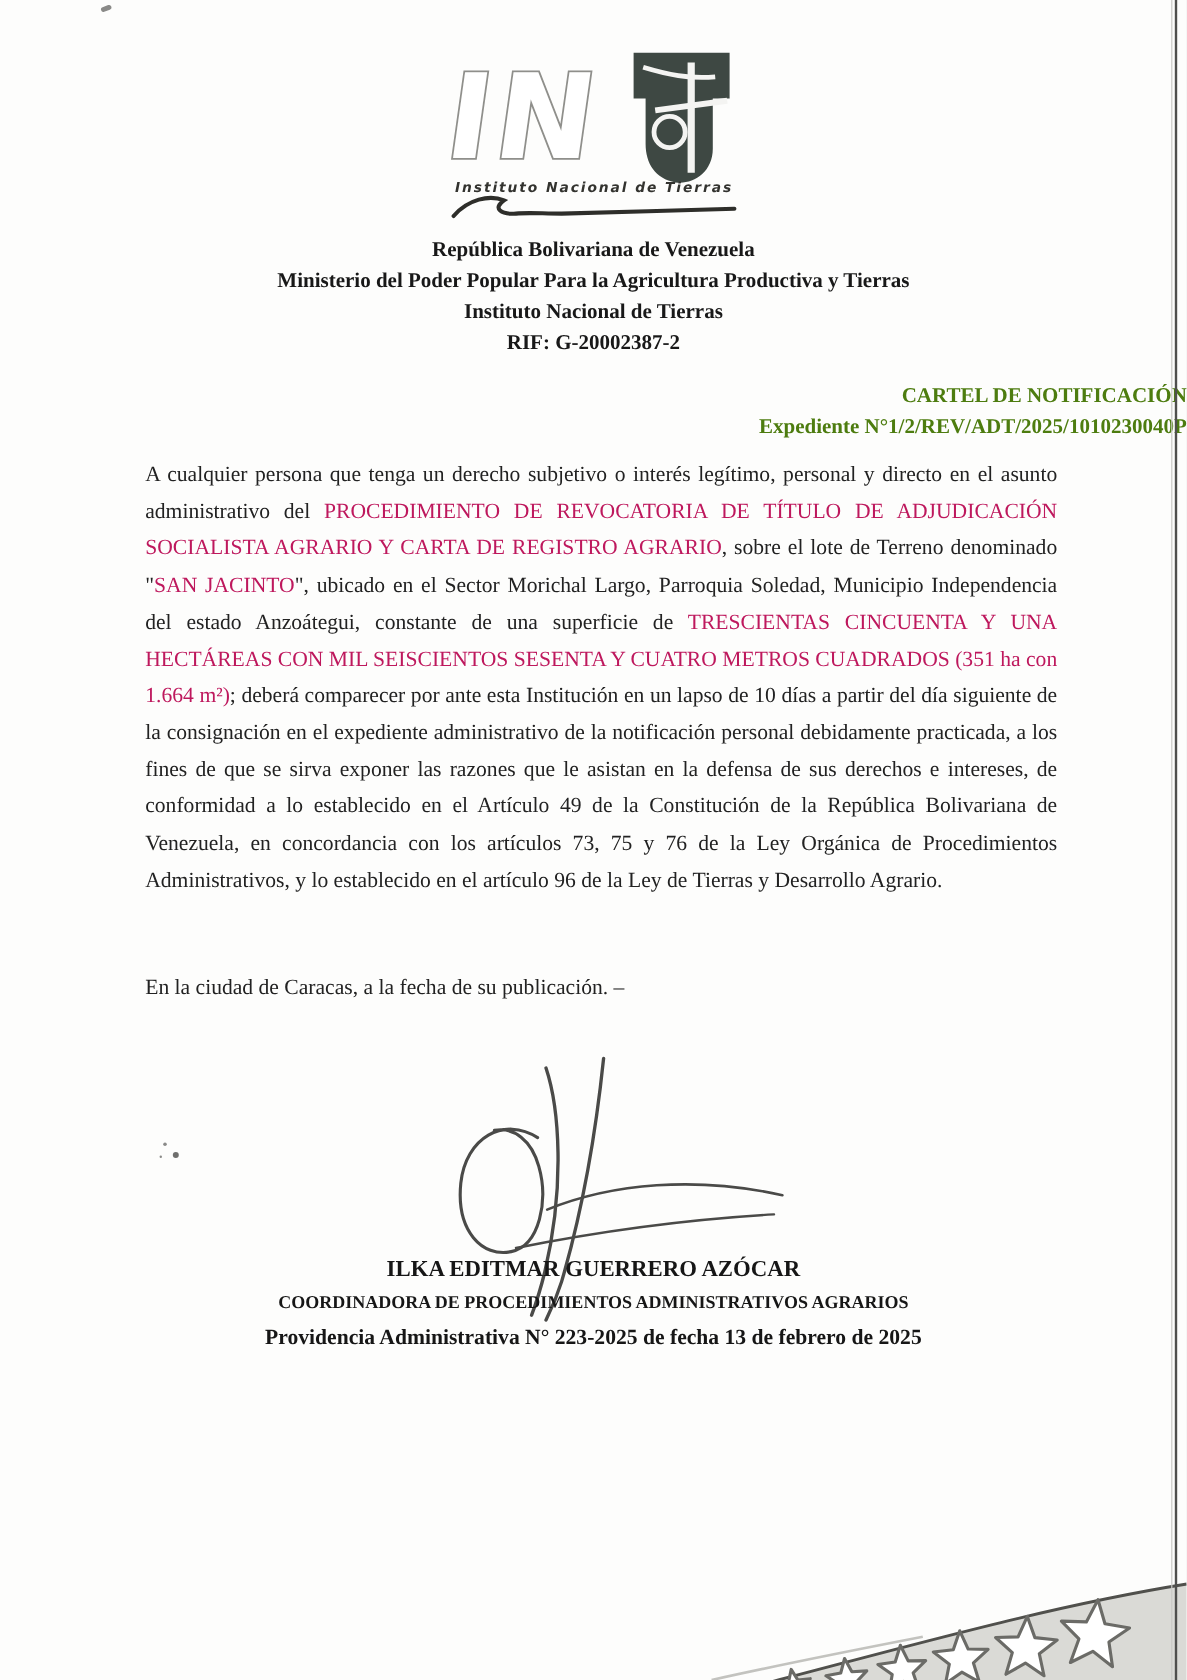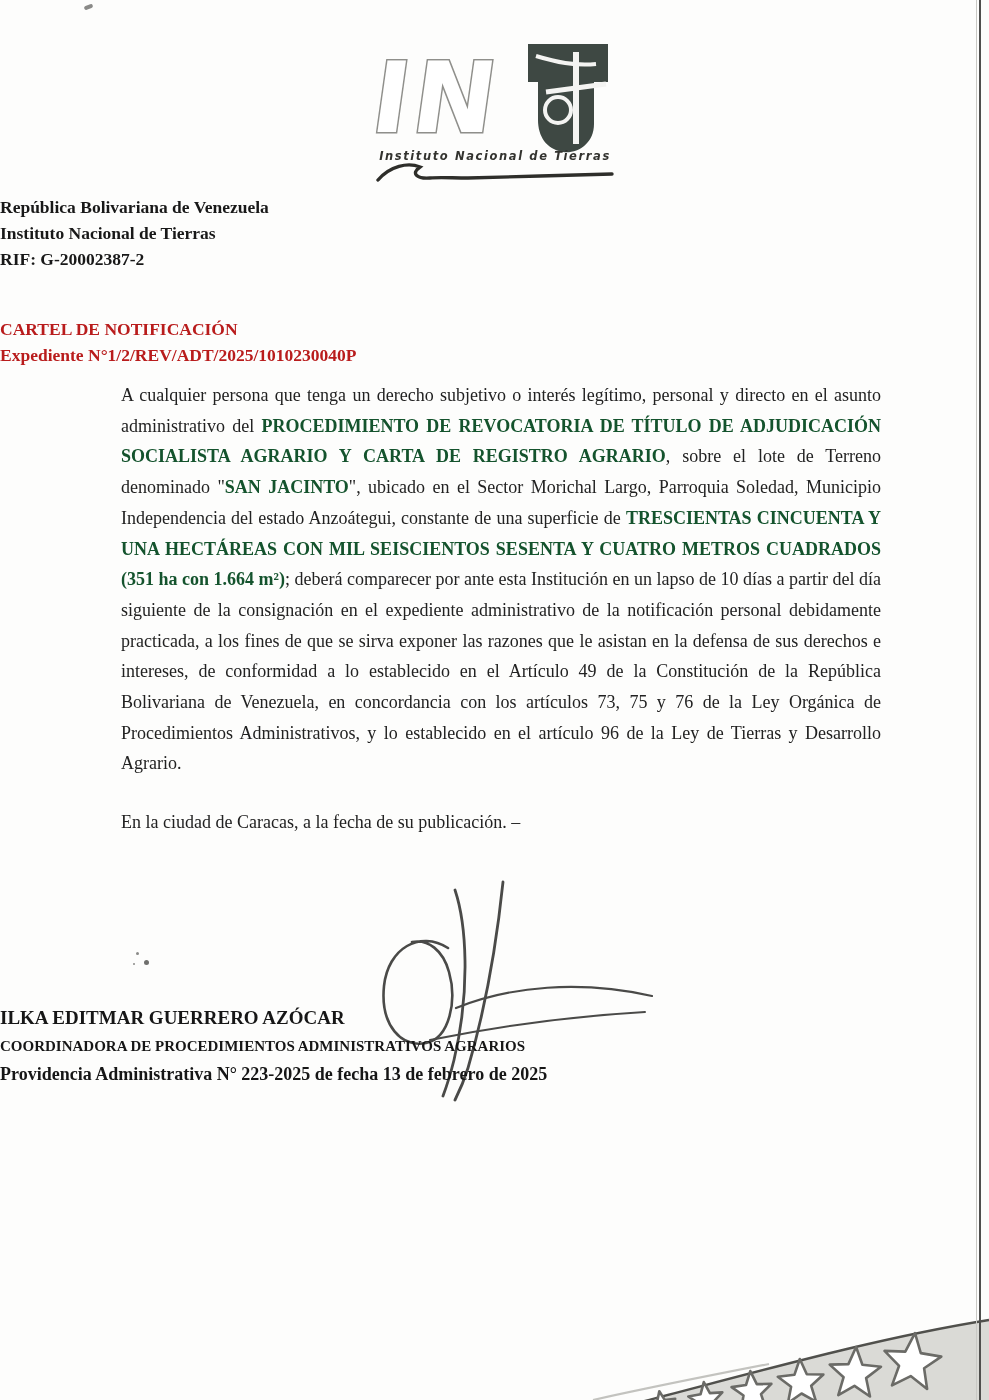--- a/index.html
+++ b/index.html
@@ -8,33 +8,33 @@
     width:989px;height:1400px;
     margin:0 auto;
     background:#fdfdfc;
     overflow:hidden;
     font-family:"Liberation Serif", serif;
     color:#1e1e1e;
   }
   
   .logo-wrap{position:absolute;top:36px;left:50%;transform:translateX(-50%);width:270px;text-align:center;}
   
-  .header-block{position:absolute;top:194px;left:0;width:100%;
+  .header-block{position:absolute;top:194px;left:0;width:100%;text-align:center;
     font-weight:bold;font-size:17.5px;line-height:26px;color:#181818;}
   
-  .title-block{position:absolute;top:316px;left:0;width:100%;text-align:left;
-    font-weight:bold;font-size:17.5px;line-height:26px;color:#b91c1c;}
+  .title-block{position:absolute;top:316px;left:0;width:100%;text-align:right;
+    font-weight:bold;font-size:17.5px;line-height:26px;color:#4d7c0f;}
   
   .body-text{position:absolute;top:380px;left:121px;width:760px;
     font-size:18px;line-height:30.7px;text-align:justify;text-justify:inter-word;color:#222;}
-  .body-text .b{font-weight:bold;color:#14532d;}
+  .body-text .b{font-weight:normal;color:#be185d;}
   .closing-line{position:absolute;top:812px;left:121px;font-size:18px;color:#222;font-family:Liberation Serif, serif;}
   
   .sig-svg{position:absolute;top:868px;left:360px;}
-  .sig-block{position:absolute;top:1004px;left:0;width:100%;text-align:left;
+  .sig-block{position:absolute;top:1044px;left:0;width:100%;text-align:center;
     font-weight:bold;color:#161616;line-height:28px;}
   .sig-name{font-size:19px;}
   .sig-role{font-size:15px;}
   .sig-prov{font-size:18px;font-family:Liberation Serif, serif;}
   
   .band-svg{position:absolute;left:589px;top:1296px;}
   .edge-line{position:absolute;top:0;left:979px;width:2px;height:1400px;background:#4f4f4d;z-index:5;}
   .edge-line-soft{position:absolute;top:0;left:976px;width:1px;height:1400px;background:#c9c9c5;z-index:5;}
   .speckle{position:absolute;background:#8a8a88;border-radius:50%;}
   .sp1{left:84px;top:5px;width:9px;height:4px;transform:rotate(-20deg);border-radius:2px;}
@@ -64,20 +64,21 @@
       </g>
 
       <text x="135" y="124" text-anchor="middle" font-family="DejaVu Sans, sans-serif" font-weight="bold" font-style="italic" font-size="11.5" letter-spacing="1.6" fill="#33332f">Instituto Nacional de Tierras</text>
 
       <path d="M 18 144 C 30 130 48 126 60 131 C 50 138 58 143 70 142 C 80 141 92 142 108 142 C 150 141 210 139 252 138" stroke="#2e2e2a" stroke-width="3.4" fill="none" stroke-linecap="round"></path>
     </svg>
   </div>
 
   <div class="header-block">
     <div>República Bolivariana de Venezuela</div>
+    <div>Ministerio del Poder Popular Para la Agricultura Productiva y Tierras</div>
     <div>Instituto Nacional de Tierras</div>
     <div>RIF: G-20002387-2</div>
   </div>
 
   <div class="title-block">
     <div>CARTEL DE NOTIFICACIÓN</div>
     <div>Expediente N°1/2/REV/ADT/2025/1010230040P</div>
   </div>
 
   <div class="body-text"><span>A cualquier persona que tenga un derecho subjetivo o interés legítimo, personal y directo en el asunto administrativo del </span><span class="b">PROCEDIMIENTO DE REVOCATORIA DE TÍTULO DE ADJUDICACIÓN SOCIALISTA AGRARIO Y CARTA DE REGISTRO AGRARIO</span><span>, sobre el lote de Terreno denominado "</span><span class="b">SAN JACINTO</span><span>", ubicado en el Sector Morichal Largo, Parroquia Soledad, Municipio Independencia del estado Anzoátegui, constante de una superficie de </span><span class="b">TRESCIENTAS CINCUENTA Y UNA HECTÁREAS CON MIL SEISCIENTOS SESENTA Y CUATRO METROS CUADRADOS (351 ha con 1.664 m²)</span><span>; deberá comparecer por ante esta Institución en un lapso de 10 días a partir del día siguiente de la consignación en el expediente administrativo de la notificación personal debidamente practicada, a los fines de que se sirva exponer las razones que le asistan en la defensa de sus derechos e intereses, de conformidad a lo establecido en el Artículo 49 de la Constitución de la República Bolivariana de Venezuela, en concordancia con los artículos 73, 75 y 76 de la Ley Orgánica de Procedimientos Administrativos, y lo establecido en el artículo 96 de la Ley de Tierras y Desarrollo Agrario.</span></div>

